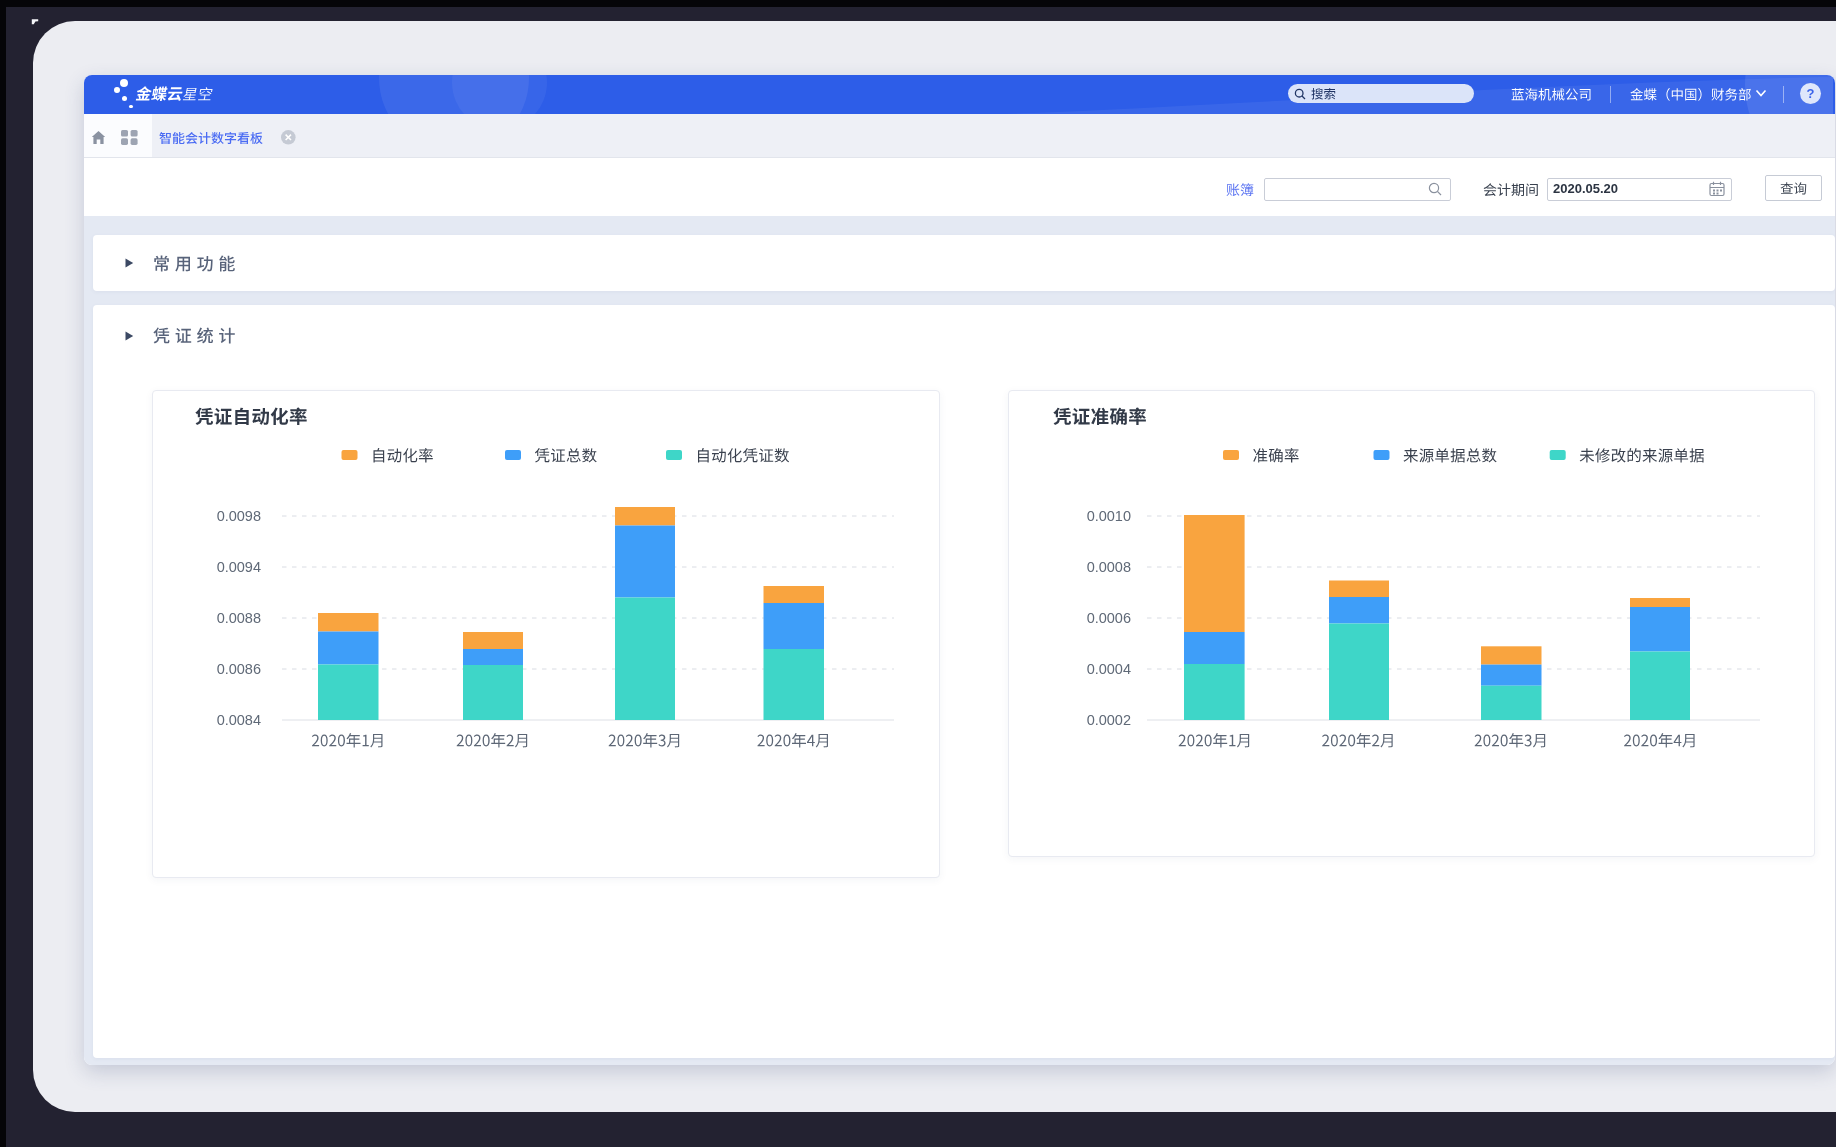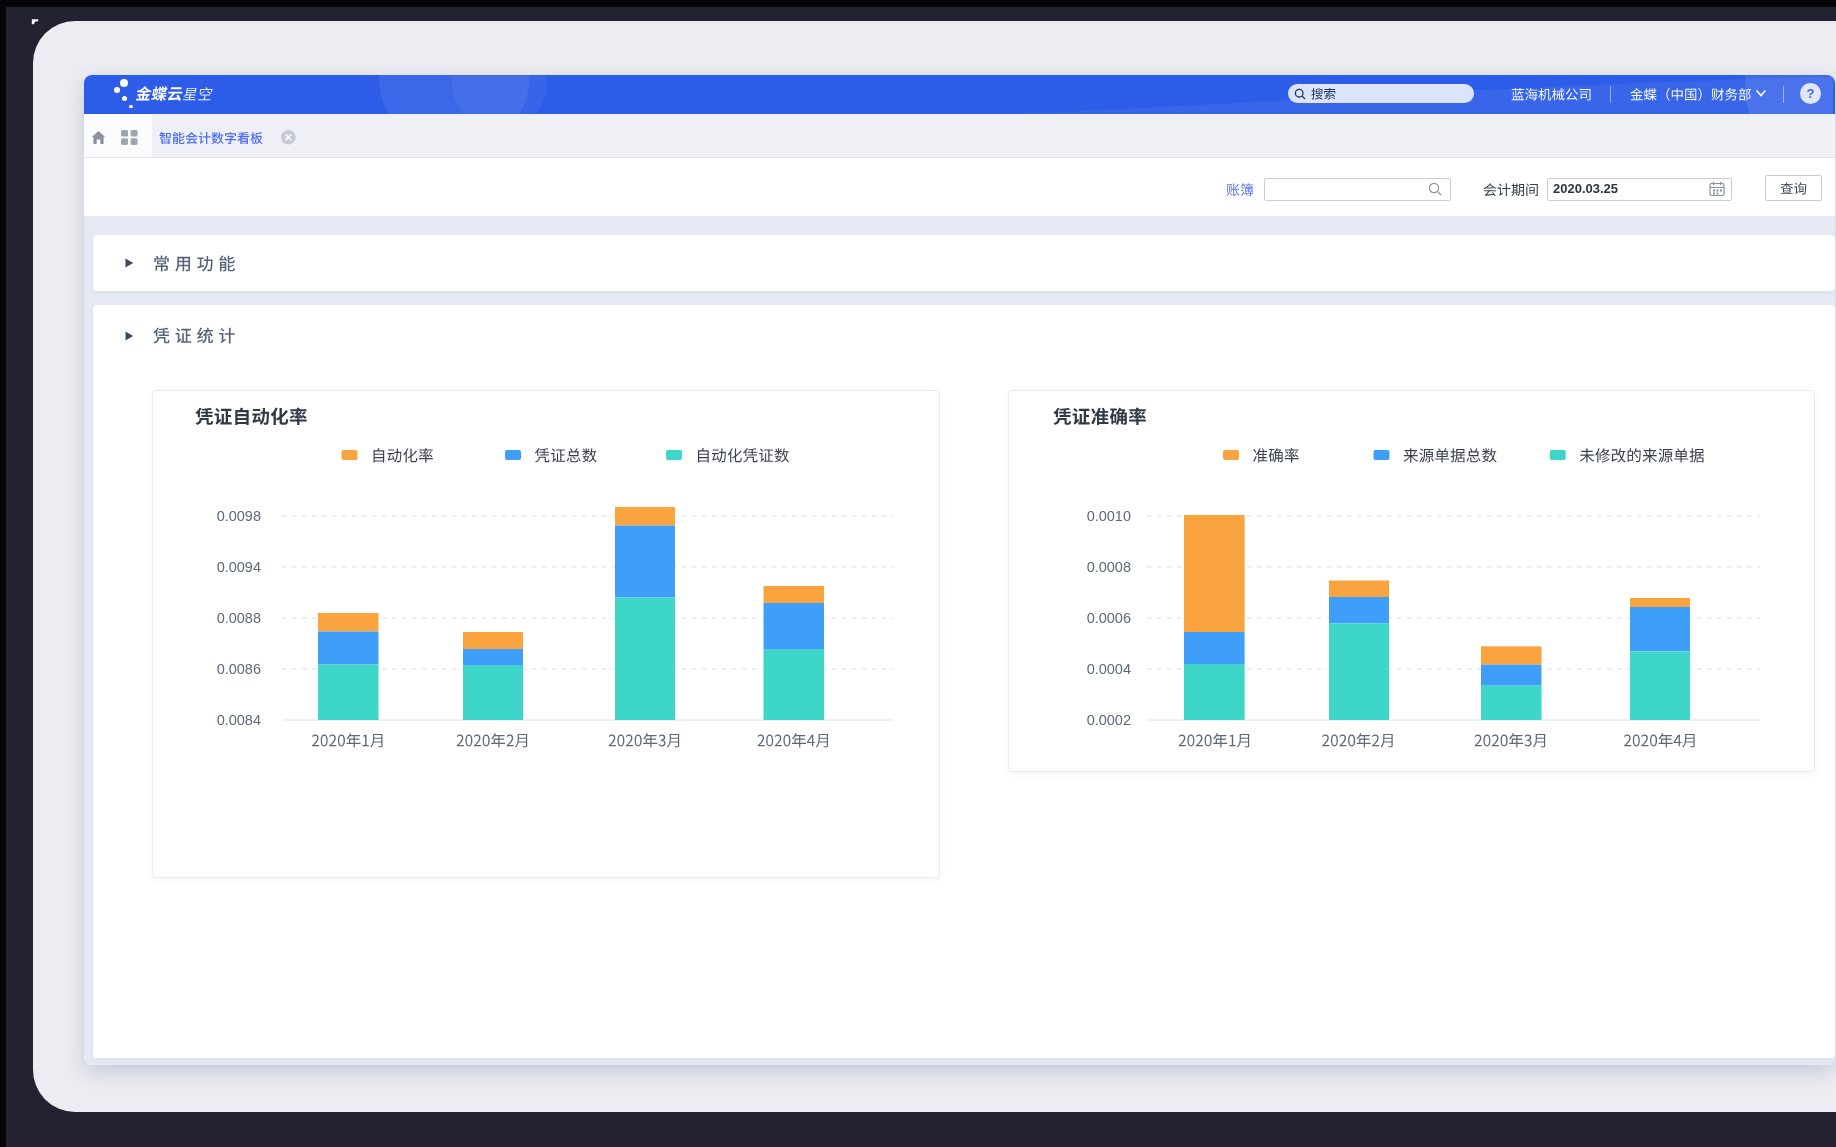--- a/index.html
+++ b/index.html
@@ -86,21 +86,21 @@
     <svg class="abs" style="left:1344px;top:107px" width="15" height="15">
       <circle cx="6" cy="6" r="4.6" fill="none" stroke="#8a919e" stroke-width="1.2"></circle>
       <line x1="9.4" y1="9.4" x2="13" y2="13" stroke="#8a919e" stroke-width="1.2"></line>
     </svg>
     <svg style="position:absolute;left:1399px;top:105.6px;overflow:visible" width="58" height="17">
       <g transform="translate(0,14)">
         <path d="M2.2 0.8C2.7 0.6 3.5 0.6 10.9 -0.1C11.3 0.4 11.5 0.8 11.7 1.1L12.7 0.5C12.1 -0.5 10.7 -2 9.5 -3.1L8.6 -2.7C9.1 -2.2 9.7 -1.6 10.2 -1L3.8 -0.5C4.8 -1.4 5.8 -2.5 6.7 -3.7H12.9V-4.7H1.2V-3.7H5.2C4.3 -2.5 3.3 -1.3 2.9 -1C2.5 -0.6 2.1 -0.3 1.8 -0.3C2 0 2.1 0.6 2.2 0.8ZM7.1 -11.8C5.8 -9.9 3.3 -8.1 0.6 -6.9C0.8 -6.7 1.2 -6.3 1.4 -6C2.2 -6.4 3 -6.8 3.7 -7.3V-6.4H10.4V-7.4H3.9C5.1 -8.2 6.2 -9.1 7 -10.1C7.9 -9.2 9.1 -8.2 10.4 -7.4C11.1 -6.9 11.9 -6.5 12.7 -6.2C12.9 -6.5 13.3 -6.9 13.5 -7.1C11.2 -7.9 8.9 -9.4 7.6 -10.8L8.1 -11.3Z M15.9 -10.8C16.7 -10.2 17.7 -9.2 18.1 -8.6L18.8 -9.4C18.4 -10 17.4 -10.9 16.6 -11.5ZM14.6 -7.4V-6.3H16.9V-1.3C16.9 -0.7 16.4 -0.3 16.2 -0.1C16.4 0.1 16.6 0.6 16.7 0.9C17 0.6 17.4 0.3 20 -1.6C19.9 -1.8 19.7 -2.3 19.7 -2.5L17.9 -1.4V-7.4ZM22.8 -11.7V-7.1H19.2V-6H22.8V1.1H23.9V-6H27.4V-7.1H23.9V-11.7Z M30.5 -2C30.1 -1.1 29.3 -0.1 28.5 0.5C28.8 0.7 29.2 1 29.4 1.1C30.2 0.4 31 -0.7 31.5 -1.7ZM32.5 -1.6C33 -0.9 33.7 0 33.9 0.6L34.8 0.1C34.5 -0.5 33.9 -1.4 33.3 -2ZM40 -10.1V-7.9H37.1V-10.1ZM36.1 -11.1V-6C36.1 -4 36 -1.3 34.8 0.6C35.1 0.7 35.5 1 35.7 1.2C36.5 -0.2 36.9 -1.9 37 -3.6H40V-0.2C40 -0 39.9 0 39.7 0.1C39.5 0.1 38.8 0.1 38 0C38.2 0.3 38.3 0.8 38.4 1.1C39.4 1.1 40.1 1.1 40.4 0.9C40.9 0.7 41 0.4 41 -0.2V-11.1ZM40 -6.9V-4.6H37.1C37.1 -5.1 37.1 -5.5 37.1 -6V-6.9ZM33.4 -11.6V-9.9H30.9V-11.6H29.9V-9.9H28.7V-9H29.9V-3.2H28.5V-2.3H35.4V-3.2H34.4V-9H35.4V-9.9H34.4V-11.6ZM30.9 -9H33.4V-7.7H30.9ZM30.9 -6.9H33.4V-5.5H30.9ZM30.9 -4.6H33.4V-3.2H30.9Z M43.3 -8.6V1.1H44.4V-8.6ZM43.5 -11.1C44.1 -10.5 44.9 -9.6 45.2 -9L46 -9.6C45.7 -10.2 45 -11 44.3 -11.6ZM47.3 -4.1H50.7V-2.2H47.3ZM47.3 -6.9H50.7V-5H47.3ZM46.4 -7.8V-1.4H51.7V-7.8ZM46.9 -11V-10H53.7V-0.2C53.7 0 53.6 0.1 53.5 0.1C53.3 0.1 52.7 0.1 52.1 0.1C52.3 0.4 52.4 0.8 52.5 1.1C53.3 1.1 53.9 1.1 54.3 0.9C54.7 0.7 54.8 0.4 54.8 -0.2V-11Z" fill="#39414f"></path>
       </g>
     </svg>
     <div class="abs" style="left:1463px;top:102.5px;width:185px;height:23px;border:1px solid #c9cdd7;border-radius:2px;background:#fff"></div>
-    <div class="abs" style="left:1469px;top:106px;font-size:13px;font-weight:600;color:#2c3442">2020.03.25</div>
+    <div class="abs" style="left:1469px;top:106px;font-size:13px;font-weight:600;color:#2c3442">2020.05.20</div>
     <svg class="abs" style="left:1625px;top:106px" width="17" height="16">
       <g stroke="#8a919e" fill="none" stroke-width="1.2">
         <rect x="1" y="2.5" width="14" height="12" rx="1.5"></rect>
         <line x1="1" y1="6.5" x2="15" y2="6.5"></line>
         <line x1="4.5" y1="0.8" x2="4.5" y2="4"></line>
         <line x1="11.5" y1="0.8" x2="11.5" y2="4"></line>
       </g>
       <g fill="#8a919e">
         <rect x="4" y="8.5" width="2" height="2"></rect>
         <rect x="7.5" y="8.5" width="2" height="2"></rect>
@@ -180,21 +180,21 @@
           <path d="M0.7 0H7.8V-1.2H4.7C4.1 -1.2 3.4 -1.2 2.8 -1.1C5.5 -3.6 7.3 -6 7.3 -8.2C7.3 -10.2 6 -11.6 4 -11.6C2.5 -11.6 1.5 -10.9 0.6 -9.9L1.4 -9.1C2.1 -9.9 2.9 -10.4 3.8 -10.4C5.2 -10.4 5.9 -9.5 5.9 -8.2C5.9 -6.2 4.2 -4 0.7 -0.8Z M12.9 0.2C15.1 0.2 16.4 -1.8 16.4 -5.7C16.4 -9.7 15.1 -11.6 12.9 -11.6C10.7 -11.6 9.4 -9.7 9.4 -5.7C9.4 -1.8 10.7 0.2 12.9 0.2ZM12.9 -0.9C11.6 -0.9 10.7 -2.4 10.7 -5.7C10.7 -9 11.6 -10.4 12.9 -10.4C14.2 -10.4 15.1 -9 15.1 -5.7C15.1 -2.4 14.2 -0.9 12.9 -0.9Z M17.9 0H25V-1.2H21.9C21.3 -1.2 20.6 -1.2 20 -1.1C22.7 -3.6 24.5 -6 24.5 -8.2C24.5 -10.2 23.2 -11.6 21.2 -11.6C19.7 -11.6 18.7 -10.9 17.8 -9.9L18.6 -9.1C19.3 -9.9 20.1 -10.4 21 -10.4C22.4 -10.4 23.1 -9.5 23.1 -8.2C23.1 -6.2 21.5 -4 17.9 -0.8Z M30.1 0.2C32.3 0.2 33.7 -1.8 33.7 -5.7C33.7 -9.7 32.3 -11.6 30.1 -11.6C27.9 -11.6 26.6 -9.7 26.6 -5.7C26.6 -1.8 27.9 0.2 30.1 0.2ZM30.1 -0.9C28.8 -0.9 27.9 -2.4 27.9 -5.7C27.9 -9 28.8 -10.4 30.1 -10.4C31.4 -10.4 32.3 -9 32.3 -5.7C32.3 -2.4 31.4 -0.9 30.1 -0.9Z M35.2 -3.5V-2.3H42.3V1.2H43.5V-2.3H49.2V-3.5H43.5V-6.5H48.1V-7.6H43.5V-10H48.5V-11.1H39.2C39.4 -11.7 39.7 -12.2 39.9 -12.8L38.7 -13.1C38 -11 36.7 -9 35.2 -7.7C35.5 -7.5 36 -7.1 36.2 -6.9C37 -7.8 37.9 -8.8 38.6 -10H42.3V-7.6H37.7V-3.5ZM38.9 -3.5V-6.5H42.3V-3.5Z M50.6 0H57.7V-1.2H54.6C54 -1.2 53.3 -1.2 52.7 -1.1C55.4 -3.6 57.2 -6 57.2 -8.2C57.2 -10.2 55.9 -11.6 53.9 -11.6C52.4 -11.6 51.4 -10.9 50.5 -9.9L51.4 -9.1C52 -9.9 52.8 -10.4 53.7 -10.4C55.1 -10.4 55.8 -9.5 55.8 -8.2C55.8 -6.2 54.2 -4 50.6 -0.8Z M61.7 -12.2V-7.4C61.7 -4.9 61.5 -1.8 59 0.4C59.2 0.6 59.7 1 59.8 1.3C61.4 -0.1 62.1 -1.8 62.5 -3.6H70V-0.5C70 -0.2 69.9 -0 69.5 -0C69.2 -0 67.9 0 66.6 -0C66.8 0.3 67.1 0.8 67.1 1.2C68.8 1.2 69.8 1.2 70.4 0.9C71 0.7 71.2 0.4 71.2 -0.5V-12.2ZM62.9 -11.1H70V-8.5H62.9ZM62.9 -7.4H70V-4.7H62.7C62.9 -5.6 62.9 -6.5 62.9 -7.4Z" fill="#5d6776"></path>
         </g>
         <g transform="translate(455,355.2)">
           <path d="M0.7 0H7.8V-1.2H4.7C4.1 -1.2 3.4 -1.2 2.8 -1.1C5.5 -3.6 7.3 -6 7.3 -8.2C7.3 -10.2 6 -11.6 4 -11.6C2.5 -11.6 1.5 -10.9 0.6 -9.9L1.4 -9.1C2.1 -9.9 2.9 -10.4 3.8 -10.4C5.2 -10.4 5.9 -9.5 5.9 -8.2C5.9 -6.2 4.2 -4 0.7 -0.8Z M12.9 0.2C15.1 0.2 16.4 -1.8 16.4 -5.7C16.4 -9.7 15.1 -11.6 12.9 -11.6C10.7 -11.6 9.4 -9.7 9.4 -5.7C9.4 -1.8 10.7 0.2 12.9 0.2ZM12.9 -0.9C11.6 -0.9 10.7 -2.4 10.7 -5.7C10.7 -9 11.6 -10.4 12.9 -10.4C14.2 -10.4 15.1 -9 15.1 -5.7C15.1 -2.4 14.2 -0.9 12.9 -0.9Z M17.9 0H25V-1.2H21.9C21.3 -1.2 20.6 -1.2 20 -1.1C22.7 -3.6 24.5 -6 24.5 -8.2C24.5 -10.2 23.2 -11.6 21.2 -11.6C19.7 -11.6 18.7 -10.9 17.8 -9.9L18.6 -9.1C19.3 -9.9 20.1 -10.4 21 -10.4C22.4 -10.4 23.1 -9.5 23.1 -8.2C23.1 -6.2 21.5 -4 17.9 -0.8Z M30.1 0.2C32.3 0.2 33.7 -1.8 33.7 -5.7C33.7 -9.7 32.3 -11.6 30.1 -11.6C27.9 -11.6 26.6 -9.7 26.6 -5.7C26.6 -1.8 27.9 0.2 30.1 0.2ZM30.1 -0.9C28.8 -0.9 27.9 -2.4 27.9 -5.7C27.9 -9 28.8 -10.4 30.1 -10.4C31.4 -10.4 32.3 -9 32.3 -5.7C32.3 -2.4 31.4 -0.9 30.1 -0.9Z M35.2 -3.5V-2.3H42.3V1.2H43.5V-2.3H49.2V-3.5H43.5V-6.5H48.1V-7.6H43.5V-10H48.5V-11.1H39.2C39.4 -11.7 39.7 -12.2 39.9 -12.8L38.7 -13.1C38 -11 36.7 -9 35.2 -7.7C35.5 -7.5 36 -7.1 36.2 -6.9C37 -7.8 37.9 -8.8 38.6 -10H42.3V-7.6H37.7V-3.5ZM38.9 -3.5V-6.5H42.3V-3.5Z M54 0.2C56 0.2 57.6 -1 57.6 -3C57.6 -4.6 56.6 -5.6 55.2 -5.9V-6C56.5 -6.4 57.3 -7.3 57.3 -8.7C57.3 -10.5 55.9 -11.6 53.9 -11.6C52.6 -11.6 51.6 -11 50.8 -10.2L51.5 -9.3C52.2 -10 53 -10.4 53.9 -10.4C55.1 -10.4 55.8 -9.7 55.8 -8.6C55.8 -7.4 55 -6.4 52.7 -6.4V-5.4C55.3 -5.4 56.2 -4.5 56.2 -3.1C56.2 -1.8 55.3 -1 53.9 -1C52.6 -1 51.8 -1.6 51.1 -2.3L50.4 -1.4C51.1 -0.5 52.2 0.2 54 0.2Z M61.7 -12.2V-7.4C61.7 -4.9 61.5 -1.8 59 0.4C59.2 0.6 59.7 1 59.8 1.3C61.4 -0.1 62.1 -1.8 62.5 -3.6H70V-0.5C70 -0.2 69.9 -0 69.5 -0C69.2 -0 67.9 0 66.6 -0C66.8 0.3 67.1 0.8 67.1 1.2C68.8 1.2 69.8 1.2 70.4 0.9C71 0.7 71.2 0.4 71.2 -0.5V-12.2ZM62.9 -11.1H70V-8.5H62.9ZM62.9 -7.4H70V-4.7H62.7C62.9 -5.6 62.9 -6.5 62.9 -7.4Z" fill="#5d6776"></path>
         </g>
         <g transform="translate(603.8,355.2)">
           <path d="M0.7 0H7.8V-1.2H4.7C4.1 -1.2 3.4 -1.2 2.8 -1.1C5.5 -3.6 7.3 -6 7.3 -8.2C7.3 -10.2 6 -11.6 4 -11.6C2.5 -11.6 1.5 -10.9 0.6 -9.9L1.4 -9.1C2.1 -9.9 2.9 -10.4 3.8 -10.4C5.2 -10.4 5.9 -9.5 5.9 -8.2C5.9 -6.2 4.2 -4 0.7 -0.8Z M12.9 0.2C15.1 0.2 16.4 -1.8 16.4 -5.7C16.4 -9.7 15.1 -11.6 12.9 -11.6C10.7 -11.6 9.4 -9.7 9.4 -5.7C9.4 -1.8 10.7 0.2 12.9 0.2ZM12.9 -0.9C11.6 -0.9 10.7 -2.4 10.7 -5.7C10.7 -9 11.6 -10.4 12.9 -10.4C14.2 -10.4 15.1 -9 15.1 -5.7C15.1 -2.4 14.2 -0.9 12.9 -0.9Z M17.9 0H25V-1.2H21.9C21.3 -1.2 20.6 -1.2 20 -1.1C22.7 -3.6 24.5 -6 24.5 -8.2C24.5 -10.2 23.2 -11.6 21.2 -11.6C19.7 -11.6 18.7 -10.9 17.8 -9.9L18.6 -9.1C19.3 -9.9 20.1 -10.4 21 -10.4C22.4 -10.4 23.1 -9.5 23.1 -8.2C23.1 -6.2 21.5 -4 17.9 -0.8Z M30.1 0.2C32.3 0.2 33.7 -1.8 33.7 -5.7C33.7 -9.7 32.3 -11.6 30.1 -11.6C27.9 -11.6 26.6 -9.7 26.6 -5.7C26.6 -1.8 27.9 0.2 30.1 0.2ZM30.1 -0.9C28.8 -0.9 27.9 -2.4 27.9 -5.7C27.9 -9 28.8 -10.4 30.1 -10.4C31.4 -10.4 32.3 -9 32.3 -5.7C32.3 -2.4 31.4 -0.9 30.1 -0.9Z M35.2 -3.5V-2.3H42.3V1.2H43.5V-2.3H49.2V-3.5H43.5V-6.5H48.1V-7.6H43.5V-10H48.5V-11.1H39.2C39.4 -11.7 39.7 -12.2 39.9 -12.8L38.7 -13.1C38 -11 36.7 -9 35.2 -7.7C35.5 -7.5 36 -7.1 36.2 -6.9C37 -7.8 37.9 -8.8 38.6 -10H42.3V-7.6H37.7V-3.5ZM38.9 -3.5V-6.5H42.3V-3.5Z M55.2 0H56.5V-3.1H58V-4.3H56.5V-11.4H54.9L50.2 -4.1V-3.1H55.2ZM55.2 -4.3H51.7L54.3 -8.1C54.6 -8.7 54.9 -9.3 55.2 -9.8H55.3C55.2 -9.2 55.2 -8.3 55.2 -7.8Z M61.7 -12.2V-7.4C61.7 -4.9 61.5 -1.8 59 0.4C59.2 0.6 59.7 1 59.8 1.3C61.4 -0.1 62.1 -1.8 62.5 -3.6H70V-0.5C70 -0.2 69.9 -0 69.5 -0C69.2 -0 67.9 0 66.6 -0C66.8 0.3 67.1 0.8 67.1 1.2C68.8 1.2 69.8 1.2 70.4 0.9C71 0.7 71.2 0.4 71.2 -0.5V-12.2ZM62.9 -11.1H70V-8.5H62.9ZM62.9 -7.4H70V-4.7H62.7C62.9 -5.6 62.9 -6.5 62.9 -7.4Z" fill="#5d6776"></path>
         </g>
       </svg>
     </div>
-    <div class="abs" style="left:924px;top:315px;width:807px;height:382px;background:#fff;border:1px solid #e8eaf1;border-radius:4px;box-shadow:0 2px 8px rgba(31,53,105,0.05)">
+    <div class="abs" style="left:924px;top:315px;width:807px;height:467px;background:#fff;border:1px solid #e8eaf1;border-radius:4px;box-shadow:0 2px 8px rgba(31,53,105,0.05)">
       <svg width="805" height="380" style="position:absolute;left:0;top:0">
         <g transform="translate(44,32.4)">
           <path d="M4.5 -5.4V-4.1C4.5 -2.7 4.1 -1.3 0.6 -0.3C1 0.1 1.7 1.1 1.9 1.6C5.5 0.5 6.6 -1.5 6.7 -3.5H11.5V-1.2C11.5 0.8 12.1 1.4 13.9 1.4C14.3 1.4 15.4 1.4 15.8 1.4C17.3 1.4 17.9 0.7 18.1 -1.8C17.5 -1.9 16.6 -2.3 16.1 -2.6C16.1 -0.9 16 -0.6 15.5 -0.6C15.3 -0.6 14.5 -0.6 14.3 -0.6C13.8 -0.6 13.7 -0.7 13.7 -1.2V-5.4ZM6.5 -8.3V-6.5H17.4V-8.3H12.8V-9.9H17.7V-11.7H12.8V-13.3C14.3 -13.5 15.8 -13.7 17 -14L15.5 -15.6C13.3 -15 9.7 -14.7 6.5 -14.4C6.7 -14 6.9 -13.3 7 -12.8C8.1 -12.9 9.4 -13 10.6 -13.1V-11.7H5.8V-9.9H10.6V-8.3ZM4.6 -15.7C3.7 -13.8 2 -11.9 0.3 -10.8C0.8 -10.4 1.5 -9.6 1.9 -9.2C2.2 -9.5 2.5 -9.7 2.8 -10V-6.1H5V-12.5C5.6 -13.3 6.1 -14.2 6.6 -15.1Z M20.3 -14.1C21.3 -13.2 22.6 -11.9 23.2 -11.1L24.8 -12.6C24.1 -13.4 22.7 -14.6 21.7 -15.4ZM25.4 -1.1V1H36.7V-1.1H33V-6.3H36V-8.3H33V-12.5H36.4V-14.6H25.9V-12.5H30.7V-1.1H28.9V-9.5H26.7V-1.1ZM19.5 -10V-7.9H21.7V-2.6C21.7 -1.4 21 -0.5 20.6 -0.1C20.9 0.2 21.6 0.9 21.9 1.3C22.2 0.9 22.9 0.3 26.2 -2.6C26 -3 25.6 -3.9 25.3 -4.6L23.9 -3.3V-10Z M38.2 -14.1C39 -12.6 40 -10.7 40.5 -9.5L42.6 -10.6C42.2 -11.7 41.1 -13.6 40.2 -15ZM38.2 -0.1 40.6 0.8C41.4 -1.1 42.3 -3.3 43 -5.5L41 -6.5C40.1 -4.2 39 -1.7 38.2 -0.1ZM46.1 -6.9H49.4V-5.2H46.1ZM46.1 -8.8V-10.6H49.4V-8.8ZM48.7 -14.8C49.1 -14.1 49.6 -13.2 50 -12.5H46.6C47 -13.3 47.3 -14.2 47.6 -15.1L45.6 -15.6C44.7 -12.6 43.1 -9.8 41.2 -8.1C41.6 -7.7 42.4 -6.9 42.7 -6.4C43.2 -6.9 43.6 -7.4 44 -8V1.7H46.1V0.5H55.5V-1.5H51.6V-3.3H54.9V-5.2H51.6V-6.9H54.9V-8.8H51.6V-10.6H55.2V-12.5H51.2L52.2 -13C51.8 -13.7 51.2 -14.9 50.6 -15.7ZM46.1 -3.3H49.4V-1.5H46.1Z M66.2 -15.7C65.5 -13.7 64.2 -11.7 62.6 -10.5C63 -10.1 63.6 -9.2 63.9 -8.8L64.5 -9.4V-6.3C64.5 -4.2 64.3 -1.4 62.7 0.5C63.2 0.7 64.1 1.3 64.4 1.7C65.4 0.5 66 -1.1 66.2 -2.7H68.1V0.8H70V-2.7H71.7V-0.6C71.7 -0.4 71.6 -0.4 71.4 -0.4C71.2 -0.4 70.7 -0.4 70.2 -0.4C70.4 0.1 70.6 1 70.7 1.5C71.7 1.5 72.5 1.5 73.1 1.2C73.6 0.9 73.8 0.3 73.8 -0.6V-10.9H70.9C71.5 -11.7 72.1 -12.6 72.5 -13.3L71.1 -14.3L70.8 -14.2H67.6C67.8 -14.5 67.9 -14.9 68.1 -15.3ZM68.1 -4.6H66.5C66.5 -5.1 66.5 -5.6 66.5 -6H68.1ZM70 -4.6V-6H71.7V-4.6ZM68.1 -7.7H66.5V-9.1H68.1ZM70 -7.7V-9.1H71.7V-7.7ZM66 -10.9H65.8C66.1 -11.4 66.4 -11.9 66.7 -12.4H69.6C69.3 -11.9 68.9 -11.3 68.6 -10.9ZM57.3 -14.9V-12.9H59.2C58.7 -10.5 58 -8.2 56.8 -6.6C57.1 -6 57.5 -4.6 57.6 -4C57.9 -4.3 58.2 -4.7 58.4 -5.1V0.8H60.2V-0.6H63.3V-9.1H60.3C60.7 -10.3 61 -11.6 61.3 -12.9H63.8V-14.9ZM60.2 -7.2H61.5V-2.5H60.2Z M90.3 -11.9C89.7 -11.2 88.7 -10.2 87.9 -9.6L89.6 -8.6C90.3 -9.1 91.3 -10 92.2 -10.8ZM76.5 -10.6C77.4 -10 78.7 -9.1 79.2 -8.5L80.8 -9.8C80.2 -10.5 78.9 -11.3 77.9 -11.8ZM76 -3.8V-1.8H83.3V1.6H85.6V-1.8H92.9V-3.8H85.6V-5.1H83.3V-3.8ZM82.8 -15.3 83.4 -14.2H76.5V-12.2H82.8C82.4 -11.6 82 -11.1 81.8 -10.9C81.5 -10.6 81.3 -10.4 81 -10.3C81.2 -9.8 81.5 -8.9 81.6 -8.6C81.9 -8.7 82.3 -8.8 83.7 -8.9C83 -8.3 82.5 -7.8 82.2 -7.6C81.6 -7 81.1 -6.7 80.7 -6.6C80.9 -6.1 81.1 -5.2 81.2 -4.8C81.7 -5.1 82.4 -5.2 86.8 -5.6C87 -5.3 87.1 -5 87.2 -4.7L88.9 -5.3C88.8 -5.8 88.5 -6.3 88.2 -6.9C89.3 -6.2 90.5 -5.3 91.2 -4.7L92.8 -6C91.9 -6.8 90.3 -7.8 89.1 -8.4L87.8 -7.4C87.6 -7.9 87.3 -8.3 87 -8.7L85.4 -8.1C85.6 -7.8 85.8 -7.5 86 -7.2L84 -7C85.5 -8.2 87 -9.7 88.3 -11.1L86.6 -12.1C86.2 -11.6 85.8 -11.1 85.4 -10.6L83.7 -10.6C84.2 -11.1 84.6 -11.7 85 -12.2H92.7V-14.2H86C85.8 -14.7 85.4 -15.4 85 -15.8ZM75.9 -6.5 77 -4.8C78.1 -5.3 79.4 -6 80.7 -6.6L81 -6.8L80.6 -8.4C78.9 -7.7 77.1 -7 75.9 -6.5Z" fill="#323a48"></path>
         </g>
         <rect x="214" y="59" width="16" height="10" rx="2" fill="#f9a43f"></rect>
         <g transform="translate(243.5,70.2)">
           <path d="M0.7 -11.9C1.5 -10.8 2.4 -9.3 2.8 -8.3L3.9 -8.9C3.5 -9.8 2.6 -11.3 1.8 -12.3ZM0.7 -0 1.9 0.5C2.7 -1 3.5 -3 4.2 -4.7L3.1 -5.3C2.4 -3.4 1.4 -1.3 0.7 -0ZM6.7 -6.1H10V-4.1H6.7ZM6.7 -7.1V-9.2H10V-7.1ZM9.4 -12.5C9.8 -11.8 10.3 -10.9 10.6 -10.2H7C7.4 -11 7.7 -11.8 8 -12.6L6.9 -12.9C6.1 -10.5 4.8 -8.2 3.3 -6.7C3.5 -6.5 4 -6.1 4.1 -5.9C4.7 -6.4 5.2 -7.1 5.7 -7.8V1.2H6.7V0.1H14.8V-0.9H11.1V-3H14.1V-4.1H11.1V-6.1H14.2V-7.1H11.1V-9.2H14.5V-10.2H10.6L11.6 -10.7C11.4 -11.3 10.9 -12.2 10.4 -12.9ZM6.7 -3H10V-0.9H6.7Z M24.3 -13.1C23.6 -11.2 22.4 -9.4 21.1 -8.2C21.3 -8 21.7 -7.5 21.8 -7.3C22.1 -7.5 22.3 -7.8 22.6 -8.1V-4.9C22.6 -3.2 22.4 -1 20.9 0.6C21.2 0.7 21.6 1.1 21.8 1.3C22.8 0.2 23.3 -1.2 23.5 -2.5H25.7V0.7H26.7V-2.5H29V-0.2C29 0 28.9 0.1 28.7 0.1C28.5 0.1 27.9 0.1 27.2 0.1C27.4 0.4 27.5 0.8 27.5 1.1C28.5 1.1 29.2 1.1 29.6 0.9C29.9 0.7 30.1 0.4 30.1 -0.2V-9.1H27.2C27.8 -9.7 28.3 -10.6 28.7 -11.3L28 -11.8L27.8 -11.7H24.8C25 -12.1 25.1 -12.4 25.3 -12.8ZM25.7 -3.6H23.6C23.6 -4 23.7 -4.5 23.7 -4.9V-5.4H25.7ZM26.7 -3.6V-5.4H29V-3.6ZM25.7 -6.3H23.7V-8.1H25.7ZM26.7 -6.3V-8.1H29V-6.3ZM23.4 -9.1H23.3C23.7 -9.6 24.1 -10.2 24.4 -10.8H27.2C26.8 -10.2 26.4 -9.5 26 -9.1ZM16.6 -12.2V-11.1H18.4C18 -8.8 17.3 -6.6 16.2 -5.1C16.4 -4.8 16.7 -4.1 16.8 -3.8C17.1 -4.2 17.3 -4.6 17.6 -5.1V0.5H18.6V-0.7H21.3V-7.4H18.6C19 -8.6 19.3 -9.8 19.5 -11.1H21.8V-12.2ZM18.6 -6.4H20.3V-1.8H18.6Z M44.2 -10C43.7 -9.3 42.7 -8.5 42 -8L42.9 -7.4C43.6 -7.9 44.5 -8.6 45.2 -9.4ZM32.3 -5.2 32.9 -4.3C33.9 -4.8 35.2 -5.5 36.3 -6.1L36.1 -7C34.7 -6.3 33.2 -5.6 32.3 -5.2ZM32.7 -9.3C33.6 -8.8 34.6 -8 35.1 -7.5L35.9 -8.2C35.4 -8.7 34.3 -9.4 33.5 -9.9ZM41.9 -6.3C43 -5.7 44.3 -4.7 44.9 -4.1L45.8 -4.8C45.1 -5.4 43.8 -6.4 42.7 -6.9ZM32.2 -3.1V-2H38.5V1.2H39.8V-2H46.1V-3.1H39.8V-4.4H38.5V-3.1ZM38.1 -12.8C38.4 -12.5 38.7 -12 38.9 -11.6H32.5V-10.6H38.2C37.7 -9.8 37.2 -9.2 37 -9C36.8 -8.7 36.5 -8.5 36.3 -8.5C36.4 -8.2 36.6 -7.7 36.6 -7.5C36.9 -7.6 37.2 -7.7 39 -7.8C38.3 -7 37.6 -6.4 37.3 -6.2C36.7 -5.8 36.3 -5.5 36 -5.4C36.1 -5.1 36.3 -4.6 36.3 -4.4C36.7 -4.5 37.2 -4.6 41.3 -5C41.4 -4.7 41.6 -4.4 41.7 -4.2L42.6 -4.6C42.3 -5.3 41.5 -6.4 40.8 -7.2L39.9 -6.9C40.2 -6.6 40.5 -6.2 40.7 -5.9L38 -5.6C39.3 -6.7 40.7 -8.1 41.9 -9.5L41 -10.1C40.7 -9.6 40.3 -9.2 39.9 -8.8L37.9 -8.7C38.4 -9.2 38.9 -9.9 39.4 -10.6H46V-11.6H40.2C40 -12.1 39.6 -12.7 39.3 -13.1Z" fill="#3a414e"></path>
         </g>
         <rect x="364.5" y="59" width="16" height="10" rx="2" fill="#3e9ef9"></rect>
         <g transform="translate(394,70.2)">

